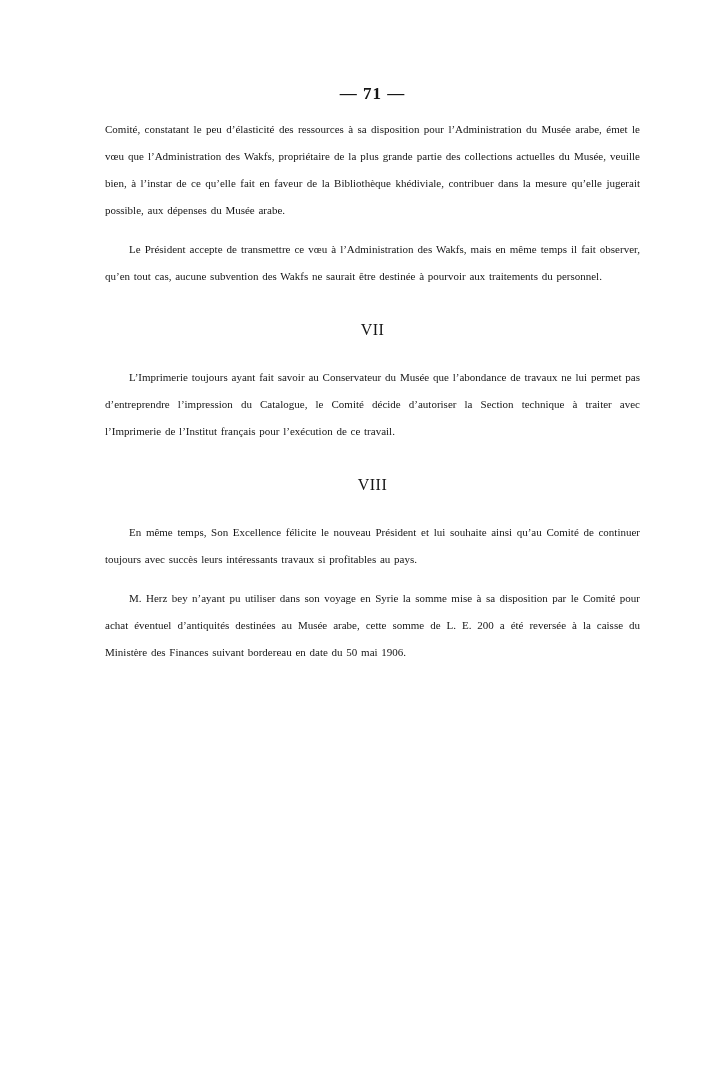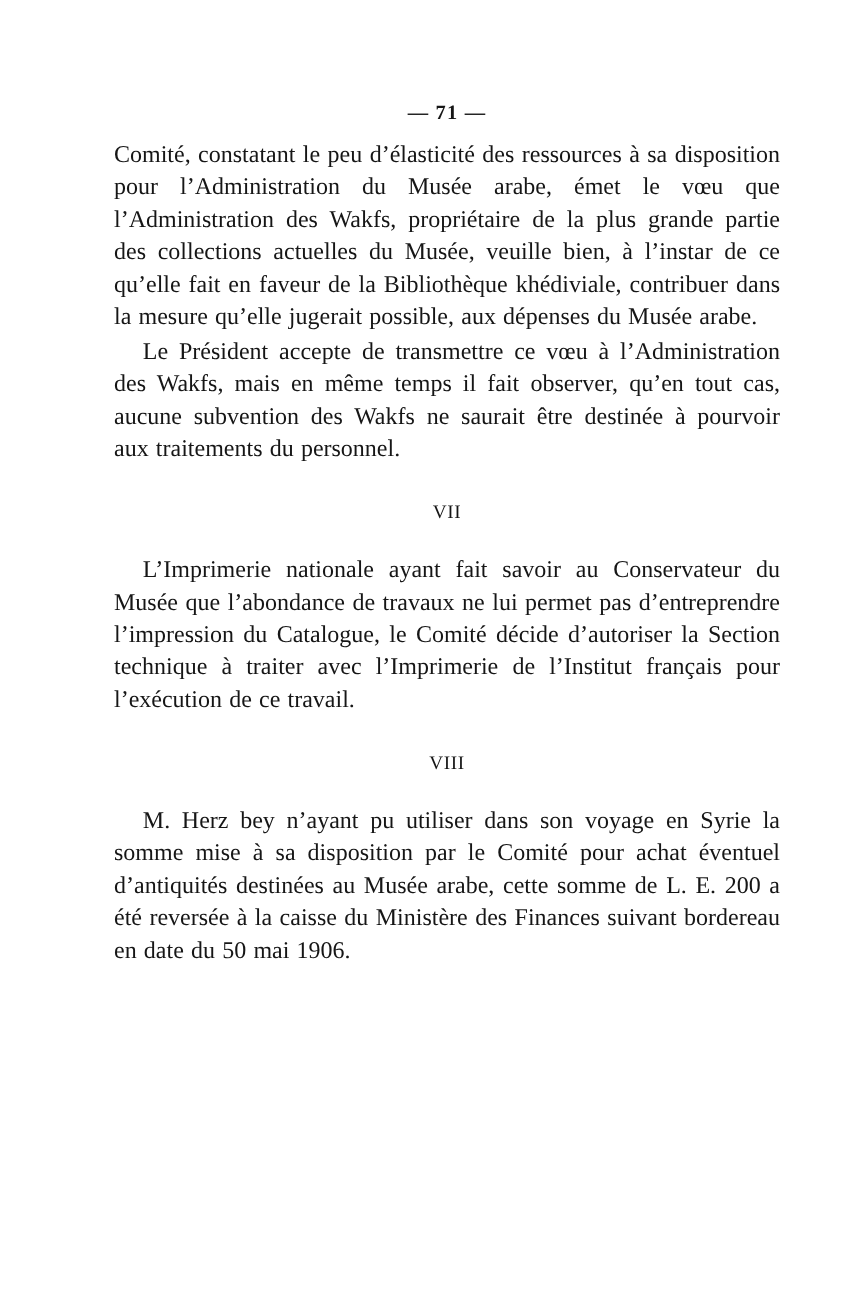--- a/index.html
+++ b/index.html
@@ -24,22 +24,22 @@
   }
   .page-number {
     text-align: center;
     font-size: 17px;
     font-weight: bold;
     line-height: 20px;
     letter-spacing: 1px;
     margin: 0 0 12px 0;
   }
   .para {
-    margin: 2px;
-    font-size: 20px;
+    margin: 12px;
+    font-size: 11px;
     font-weight: 500;
     line-height: 27px;
     text-align: justify;
     text-indent: 24px;
     word-spacing: 1px;
   }
   .para.no-indent {
     text-indent: 0;
   }
   .section-heading {
@@ -60,24 +60,25 @@
   <div class="text-column">
 
     <div class="page-number">— 71 —</div>
 
     <p class="para no-indent">Comité, constatant le peu d’élasticité des ressources à sa disposition pour l’Administration du Musée arabe, émet le vœu que l’Administration des Wakfs, propriétaire de la plus grande partie des collections actuelles du Musée, veuille bien, à l’instar de ce qu’elle fait en faveur de la Bibliothèque khédiviale, contribuer dans la mesure qu’elle jugerait possible, aux dépenses du Musée arabe.</p>
 
     <p class="para">Le Président accepte de transmettre ce vœu à l’Administration des Wakfs, mais en même temps il fait observer, qu’en tout cas, aucune subvention des Wakfs ne saurait être destinée à pourvoir aux traitements du personnel.</p>
 
     <h2 class="section-heading">VII</h2>
 
-    <p class="para"><span>L’Imprimerie nationale ayant fait savoir au Conservateur du Musée que l’abondance de travaux ne lui permet pas d’entreprendre l’impression du </span><span class="italic">Catalogue,</span><span> le Comité décide d’autoriser la Section technique à traiter avec l’Imprimerie de l’Institut français pour l’exécution de ce travail.</span></p>
+    <p class="para"><span>L’Imprimerie toujours ayant fait savoir au Conservateur du Musée que l’abondance de travaux ne lui permet pas d’entreprendre l’impression du </span><span class="italic">Catalogue,</span><span> le Comité décide d’autoriser la Section technique à traiter avec l’Imprimerie de l’Institut français pour l’exécution de ce travail.</span></p>
 
     <h2 class="section-heading">VIII</h2>
 
 
 
+    <p class="para">En même temps, Son Excellence félicite le nouveau Président et lui souhaite ainsi qu’au Comité de continuer toujours avec succès leurs intéressants travaux si profitables au pays.</p>
 
 
     <p class="para">M. Herz bey n’ayant pu utiliser dans son voyage en Syrie la somme mise à sa disposition par le Comité pour achat éventuel d’antiquités destinées au Musée arabe, cette somme de L. E. 200 a été reversée à la caisse du Ministère des Finances suivant bordereau en date du 50 mai 1906.</p>
 
   </div>
 </div>
 
 </body></html>

